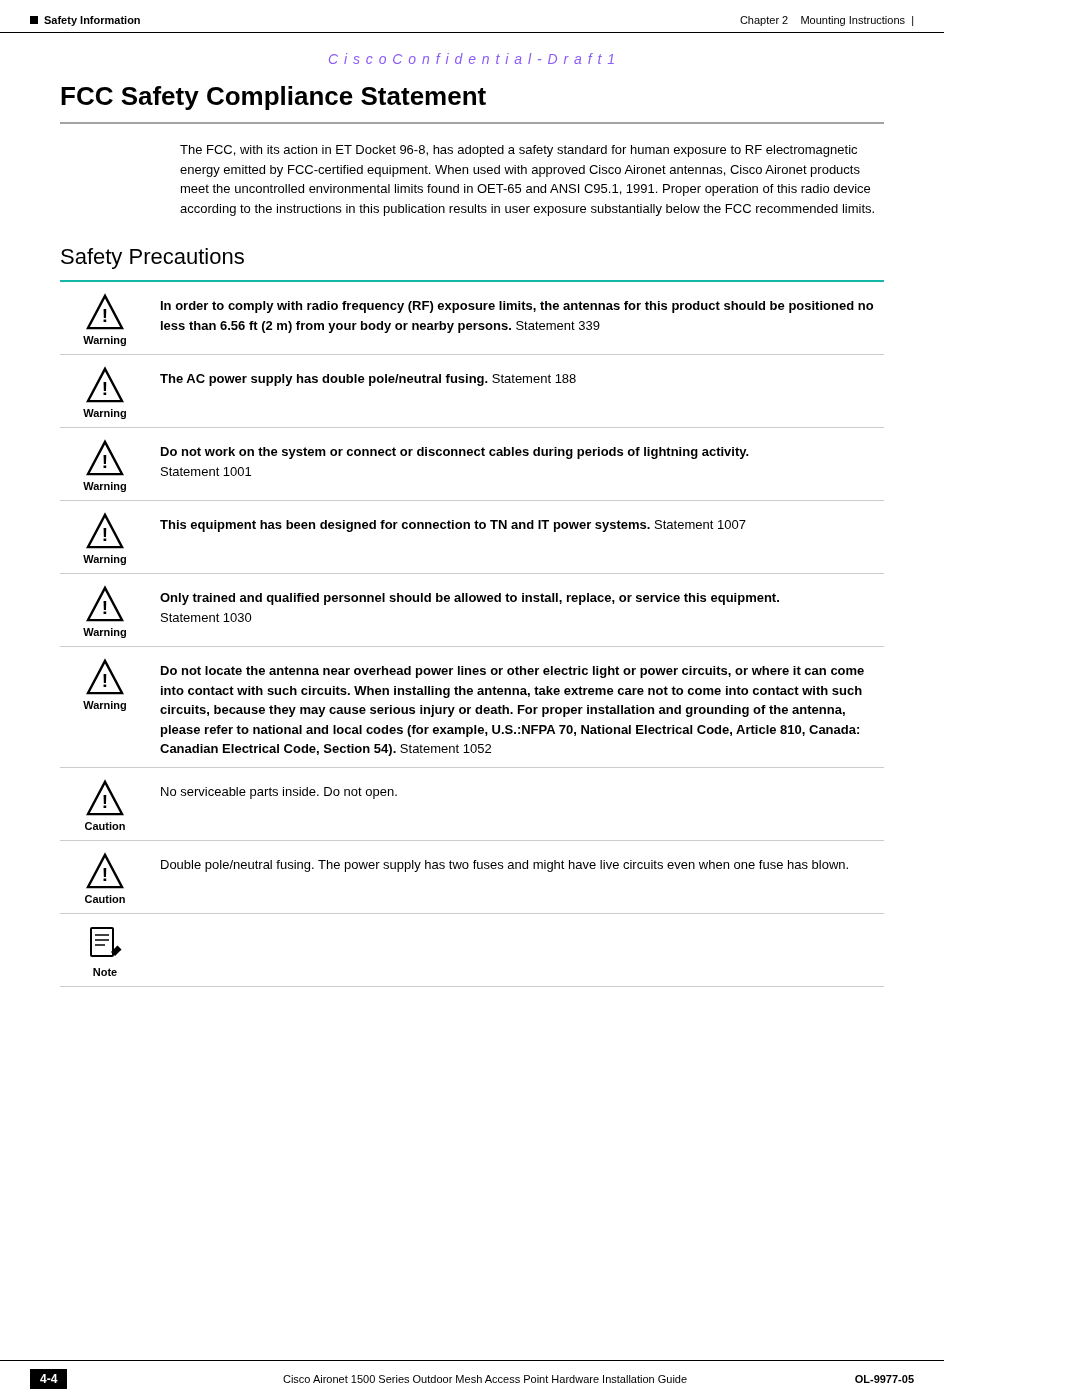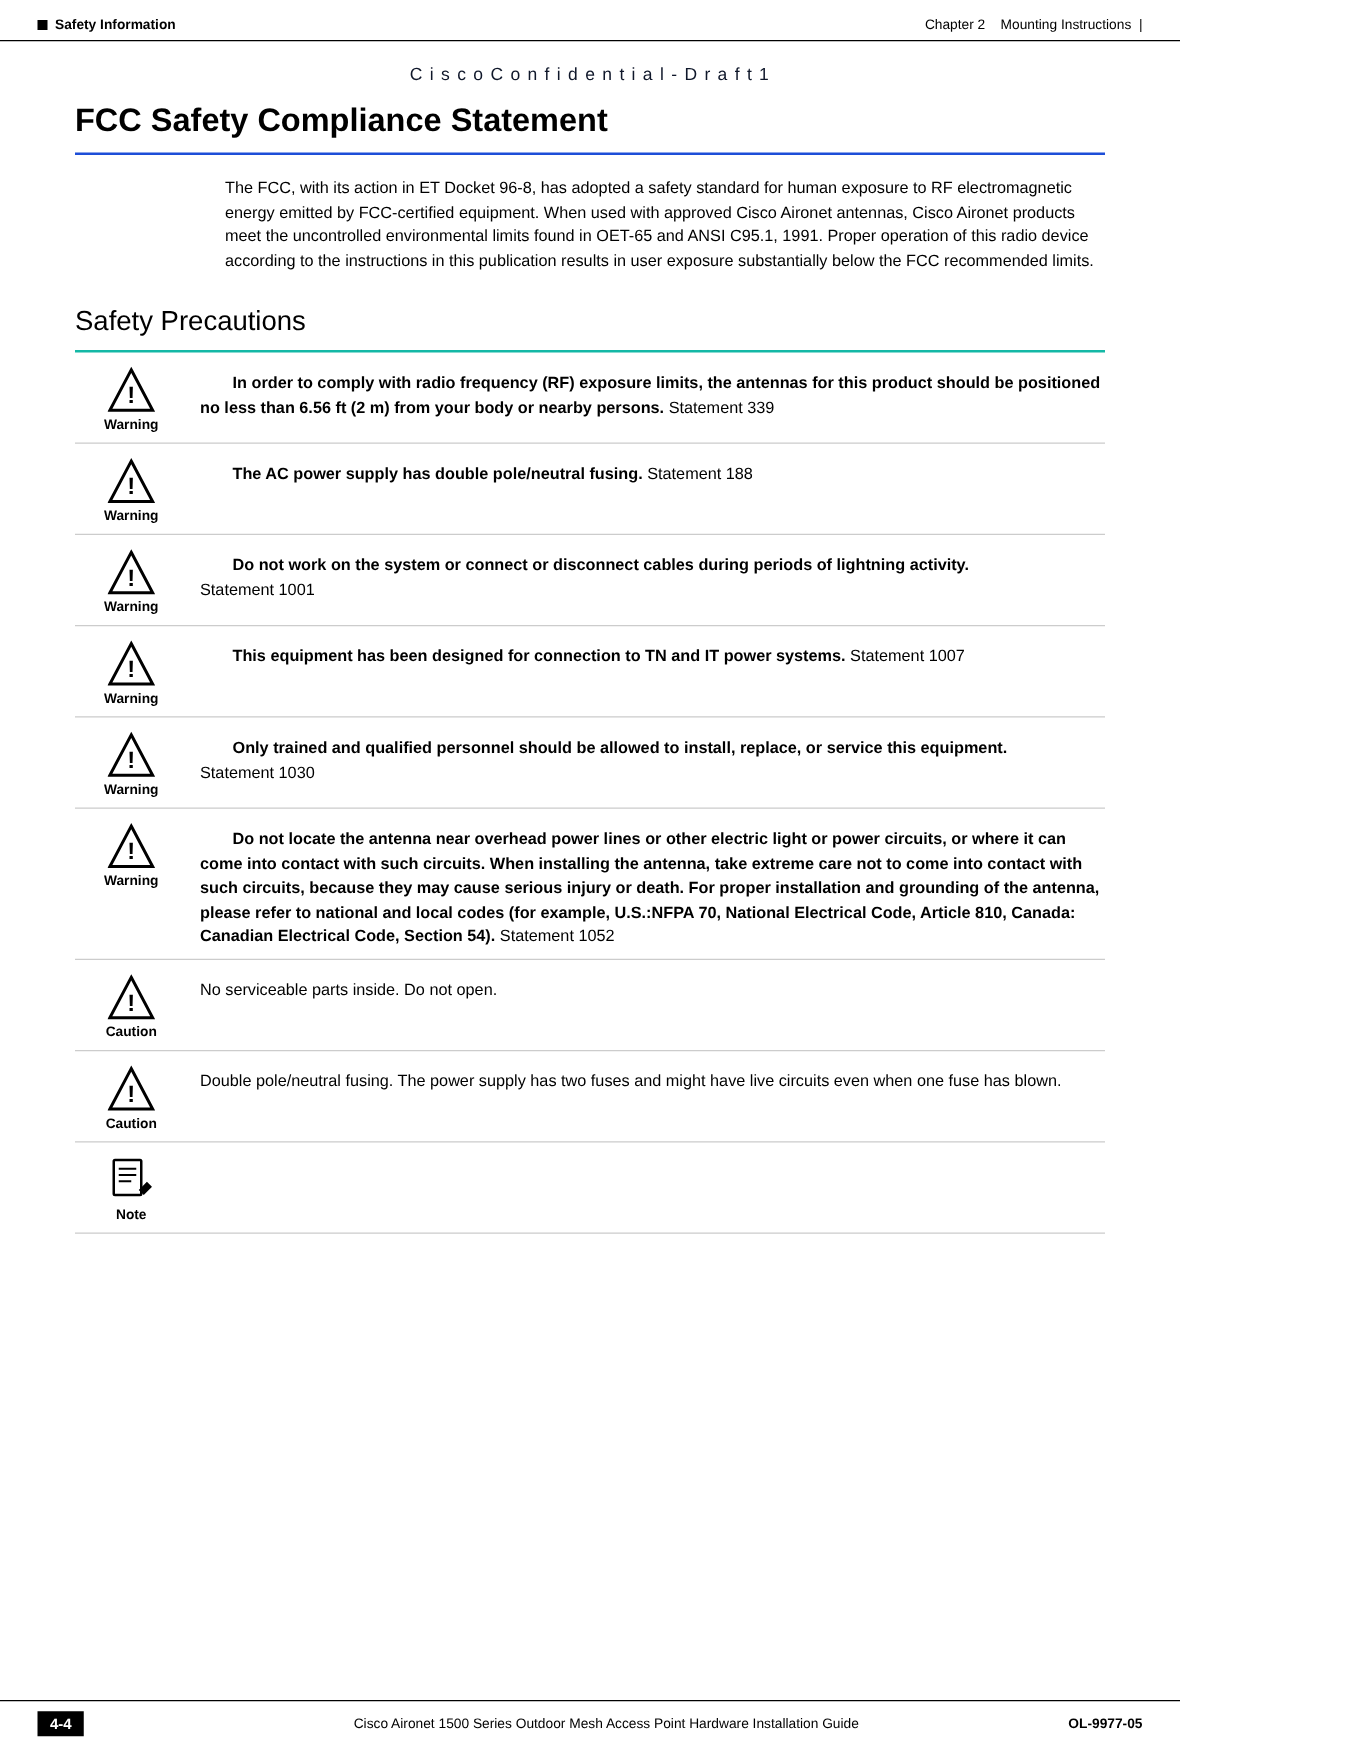--- a/index.html
+++ b/index.html
@@ -49,32 +49,33 @@
 
     
     .page-content {
       padding: 0 60px 20px 60px;
       flex: 1;
     }
 
     
     .confidential-banner {
       text-align: center;
+      font-style: italic;
       font-size: 14px;
-      color: #0f172a;
+      color: #8b5cf6;
       padding: 18px 0 6px 0;
       letter-spacing: 1px;
     }
 
     
     .main-title {
       font-size: 26px;
       font-weight: bold;
       padding: 8px 0 10px 0;
-      border-bottom: 2px solid #1d4ed8;
+      border-bottom: 2px solid #a3a3a3;
       margin-bottom: 16px;
     }
 
     
     .fcc-paragraph {
       margin-left: 120px;
       margin-right: 0;
       font-size: 13px;
       line-height: 1.5;
       margin-bottom: 20px;
@@ -118,21 +119,20 @@
     }
     .notice-text {
       flex: 1;
       font-size: 13px;
       line-height: 1.5;
       padding-left: 10px;
       padding-top: 4px;
     }
     .notice-text strong {
       font-weight: bold;
-      margin-left: 26px;
     }
     .notice-text em {
       font-style: italic;
     }
 
     
     .warning-triangle {
       width: 38px;
       height: 38px;
     }

